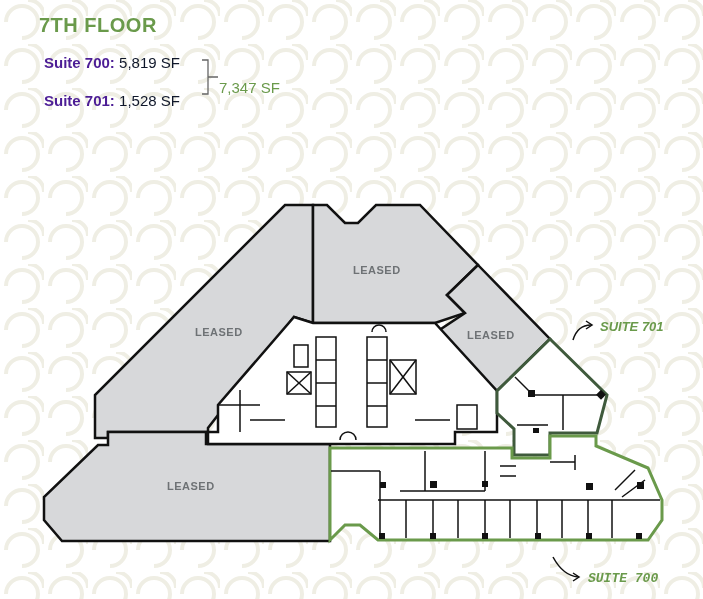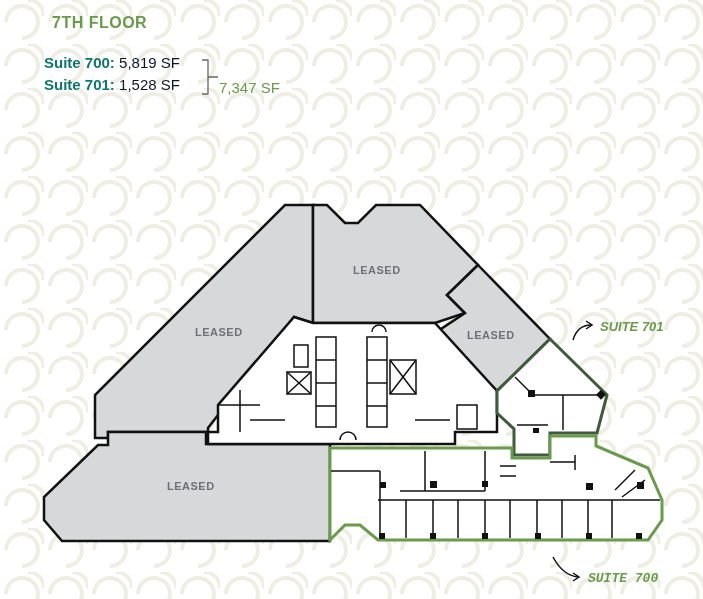--- a/index.html
+++ b/index.html
@@ -3,26 +3,26 @@
 <meta charset="utf-8">
 <style>
   html, body { margin:0; padding:0; }
   body {
     width:703px; height:599px; position:relative; overflow:hidden;
     background:#ffffff;
     font-family:"Liberation Sans", sans-serif;
   }
   .bg-pattern { position:absolute; left:0; top:0; width:703px; height:599px; }
   .title {
-    position:absolute; left:52px; top:14px;
-    font-size:16px; font-weight:bold; letter-spacing:0.5px;
+    position:absolute; left:39px; top:14px;
+    font-size:20px; font-weight:bold; letter-spacing:0.5px;
     color:#6a9a4b;
   }
   .suite-row { position:absolute; left:44px; font-size:15px; }
-  .suite-row .lbl { font-weight:bold; color:#0f766e; }
+  .suite-row .lbl { font-weight:bold; color:#4c1d95; }
   .suite-row .val { color:#0f172a; }
   .total { position:absolute; left:219px; top:79px; font-size:15px; color:#6a9a4b; }
   .plan { position:absolute; left:0; top:0; }
   .leased-label { font-family:"Liberation Sans", sans-serif; font-weight:bold; font-size:11px; fill:#6e7275; letter-spacing:0.5px; }
   .suite-callout {
     position:absolute; font-size:13px; font-weight:bold; font-style:italic; color:#6a9a4b;text-align:center;
   }
 </style>
 </head>
 <body>
@@ -36,21 +36,21 @@
   </defs>
   <rect width="703" height="599" fill="url(#circ)"></rect>
 </svg>
 
 <div class="title">7TH FLOOR</div>
 
 <div class="suite-row" style="top:54px;">
   <span class="lbl">Suite 700:</span>
   <span class="val">5,819 SF</span>
 </div>
-<div class="suite-row" style="top:76px;">
+<div class="suite-row" style="top:92px;">
   <span class="lbl">Suite 701:</span>
   <span class="val">1,528 SF</span>
 </div>
 <svg style="position:absolute;left:200px;top:58px;" width="20" height="40">
   <path d="M2 2 H8 V36 H2 M8 19 H18" fill="none" stroke="#666" stroke-width="1.3"></path>
 </svg>
 <div class="total">7,347 SF</div>
 
 <svg class="plan" width="703" height="599" viewBox="0 0 703 599">
 

